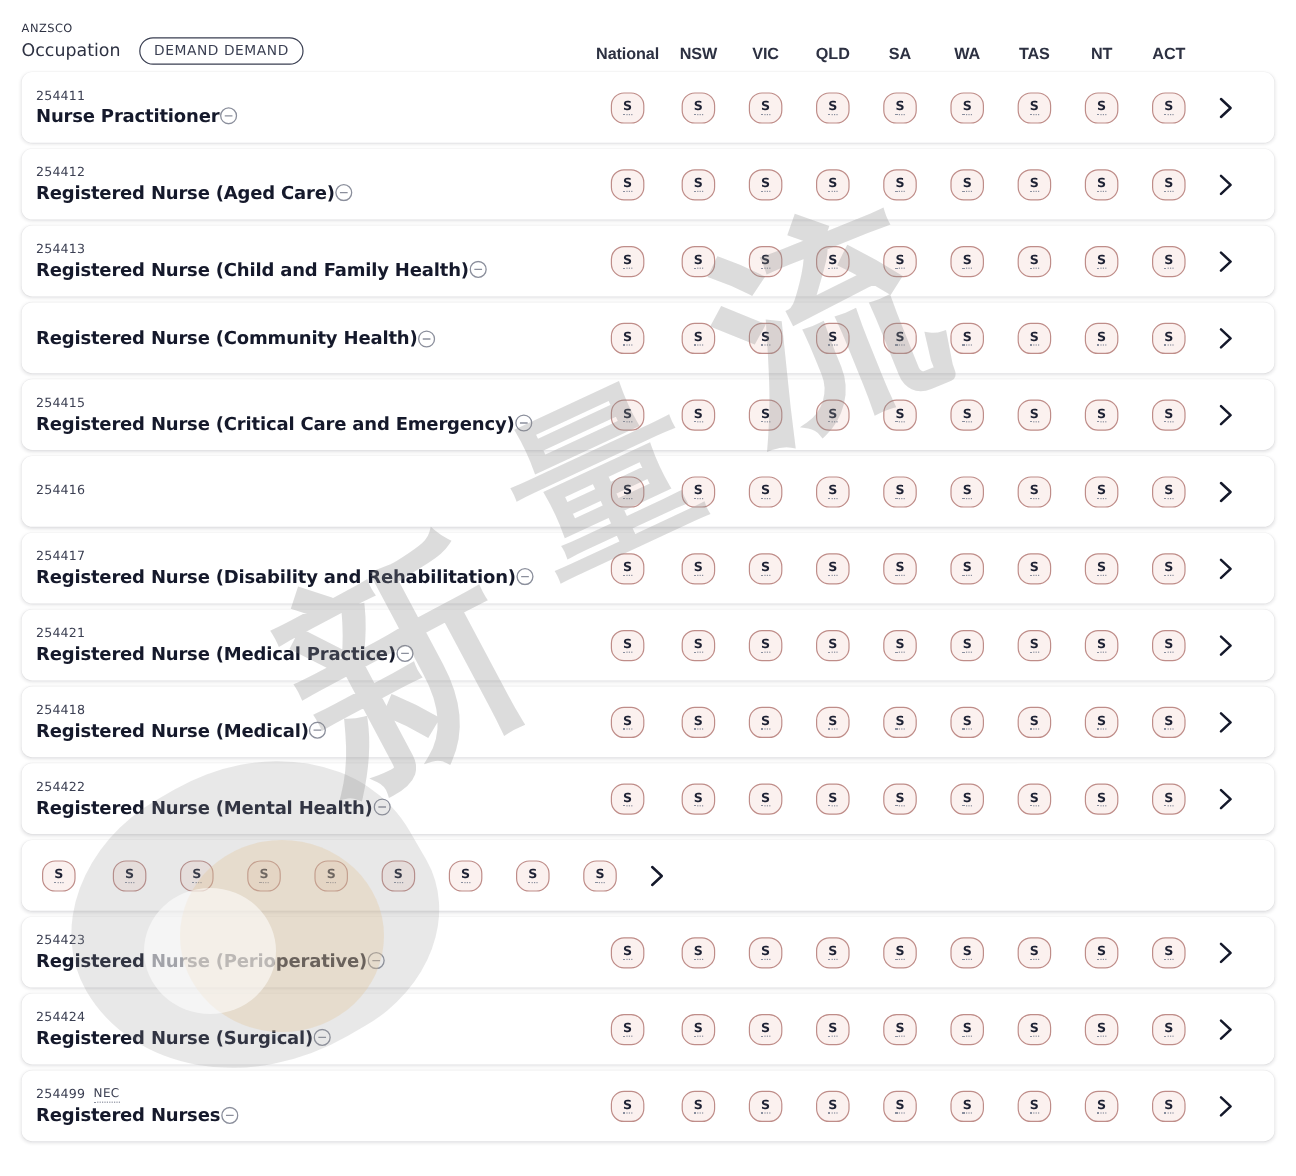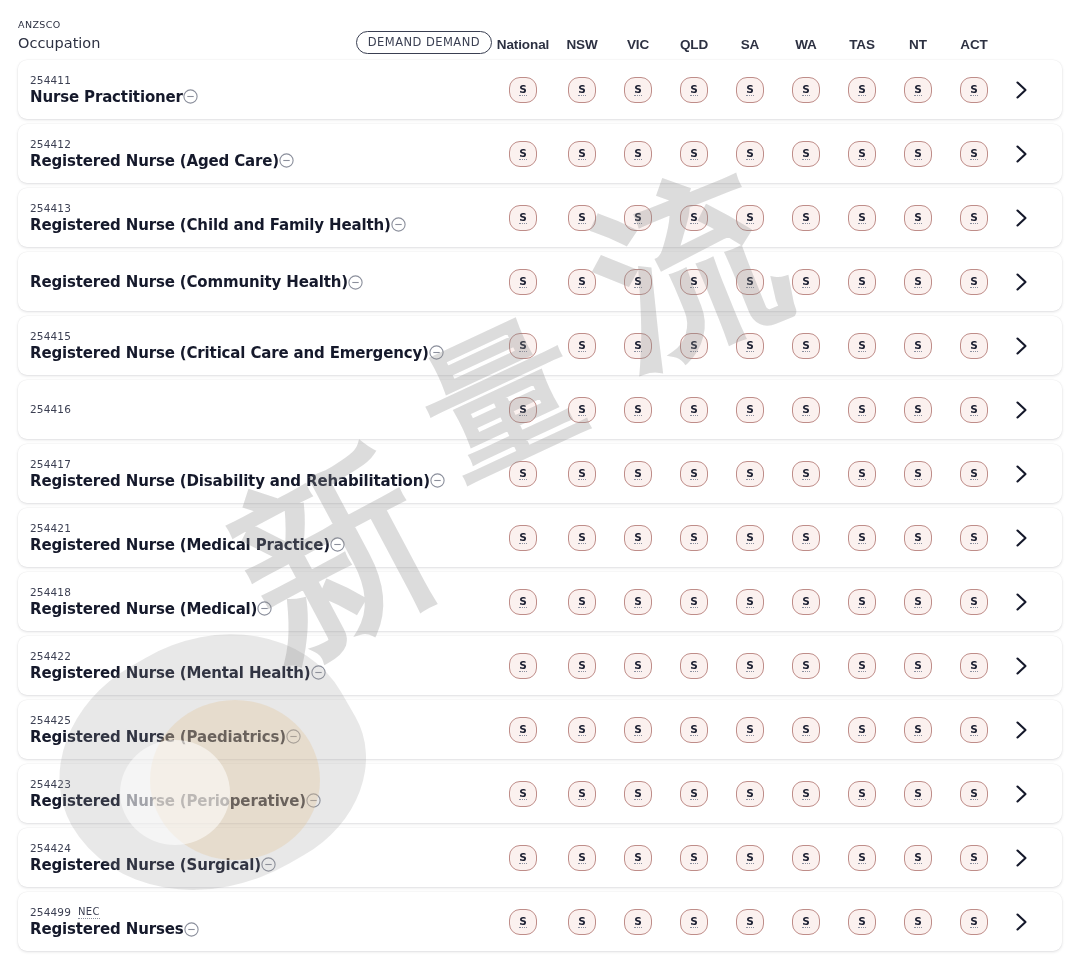--- a/index.html
+++ b/index.html
@@ -53,21 +53,21 @@
     z-index: 2;
   }
   .header-left { width: 474px; flex: 0 0 474px; }
   .anzsco-label {
     font-size: 9.5px;
     letter-spacing: 0.4px;
     color: #2d3142;
     line-height: 12px;
     font-family: "DejaVu Sans", "Liberation Sans", sans-serif;
   }
-  .occ-line { display: flex; align-items: center; gap: 3px; justify-content: space-between; }
+  .occ-line { display: flex; align-items: center; gap: 16px; }
   .occ-word {
     font-size: 14.5px;
     color: #2d3142;
     font-family: "DejaVu Sans", "Liberation Sans", sans-serif;
   }
   .pill {
     border: 1.4px solid #3a3f52;
     border-radius: 20px;
     padding: 3px 11px 4px 11px;
     font-size: 11.5px;
@@ -877,32 +877,20 @@
             </div>
           </div>
           <div class="chev">
             <svg width="13" height="20" viewBox="0 0 13 20">
               <polyline points="2.5,2.5 10.5,10 2.5,17.5" fill="none" stroke="#15192b" stroke-width="2.1" stroke-linecap="round" stroke-linejoin="round"></polyline>
             </svg>
           </div>
         </div>
       </div>
       <div class="row">
-        <div class="row-left">
-          <div class="occ-code">
-            <span>254425</span>
-          </div>
-          <div class="occ-title-line">
-            <span class="occ-title">Registered Nurse (Paediatrics)</span>
-            <span class="minus-icon"><svg width="15" height="15" viewBox="0 0 15 15">
-                <circle cx="7.5" cy="7.5" r="6.6" fill="none" stroke="#8b8f9c" stroke-width="1.1"></circle>
-                <line x1="4.3" y1="7.5" x2="10.7" y2="7.5" stroke="#8b8f9c" stroke-width="1.1"></line>
-              </svg></span>
-          </div>
-        </div>
         <div class="row-cells">
           <div class="cell national">
             <div class="badge">
               <span>S</span>
             </div>
           </div>
           <div class="cell">
             <div class="badge">
               <span>S</span>
             </div>

